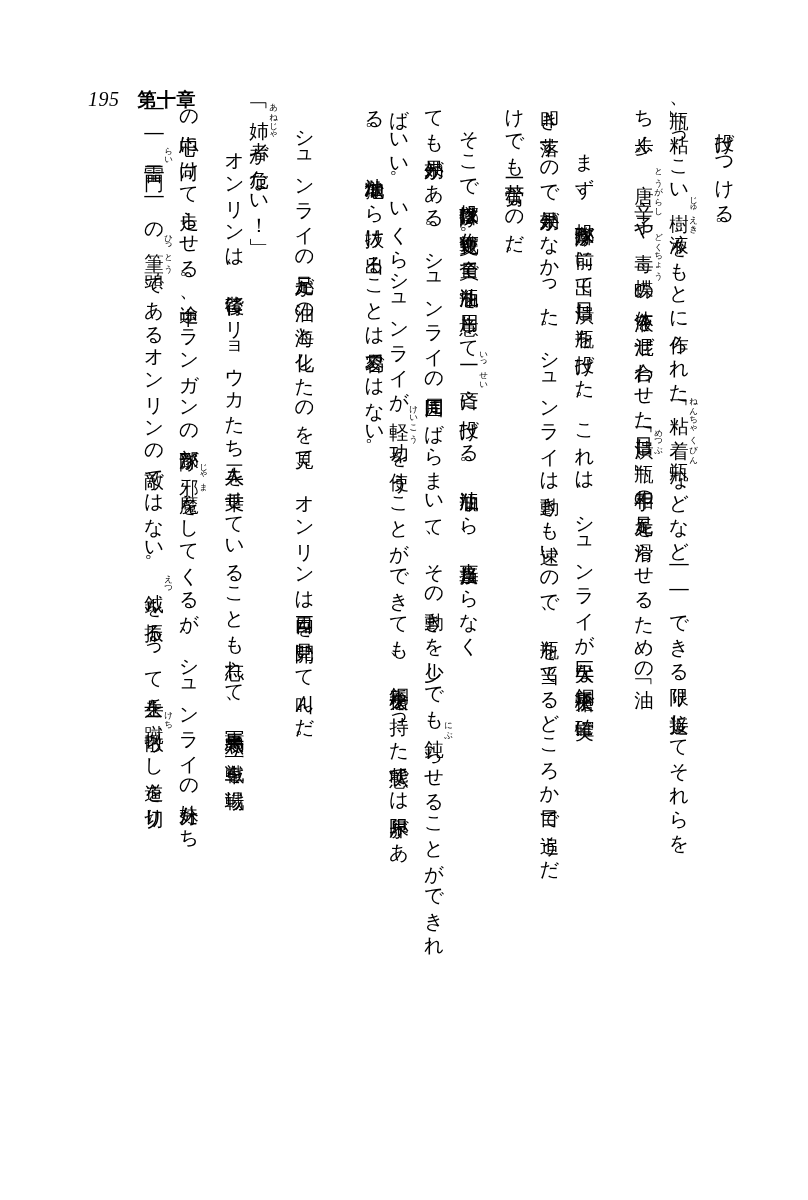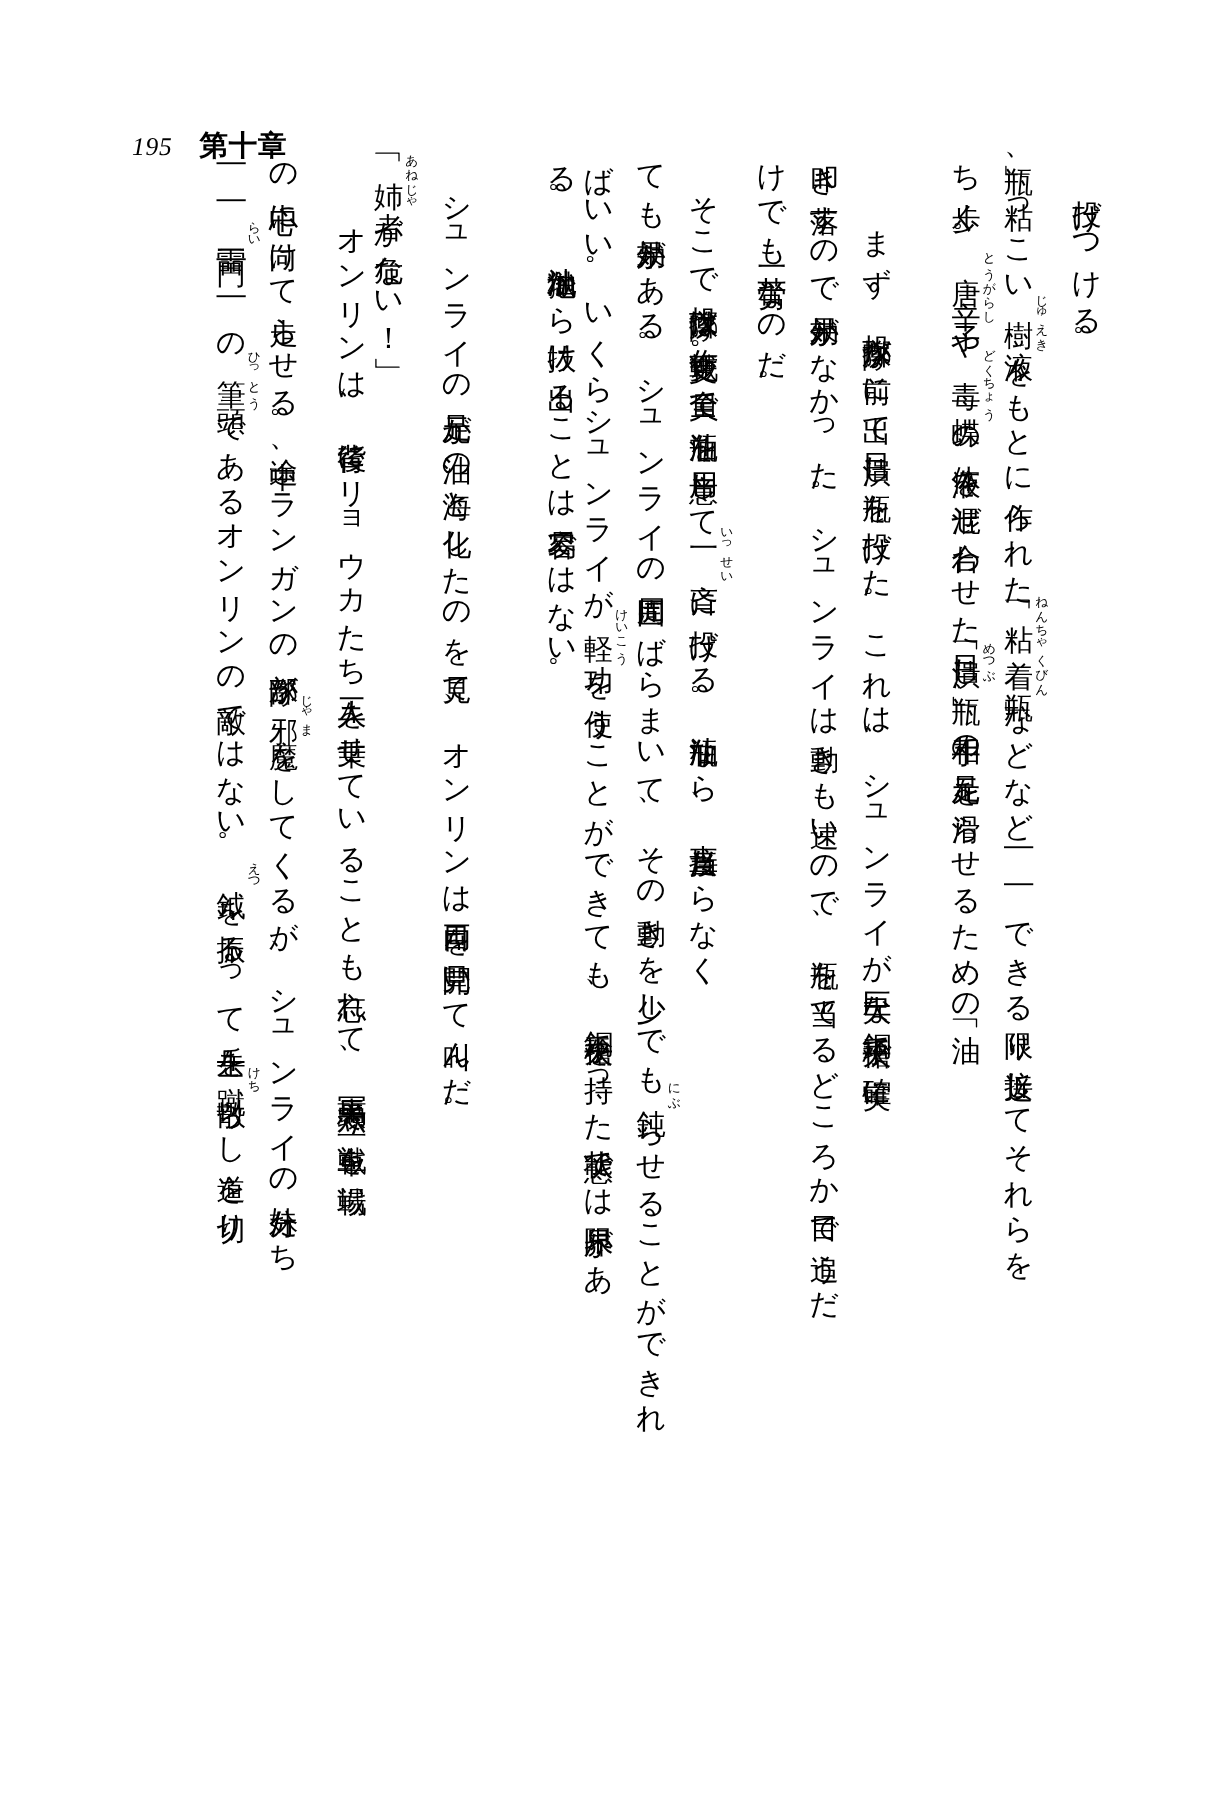--- a/index.html
+++ b/index.html
@@ -28,21 +28,21 @@
     left: 88px;
     display: flex;
     align-items: baseline;
     gap: 18px;
     font-size: 15px;
     letter-spacing: 0.5px;
   }
   .page-number {
     font-style: italic;
     font-family: "Liberation Serif", serif;
-    font-size: 17px;
+    font-size: 20px;
     margin-top: 36px;
   }
   .chapter-title {
     font-family: "Liberation Serif", "DejaVu Serif", serif;
     font-weight: bold;
     font-size: 19px;
   }
 
   
   .body-area {

